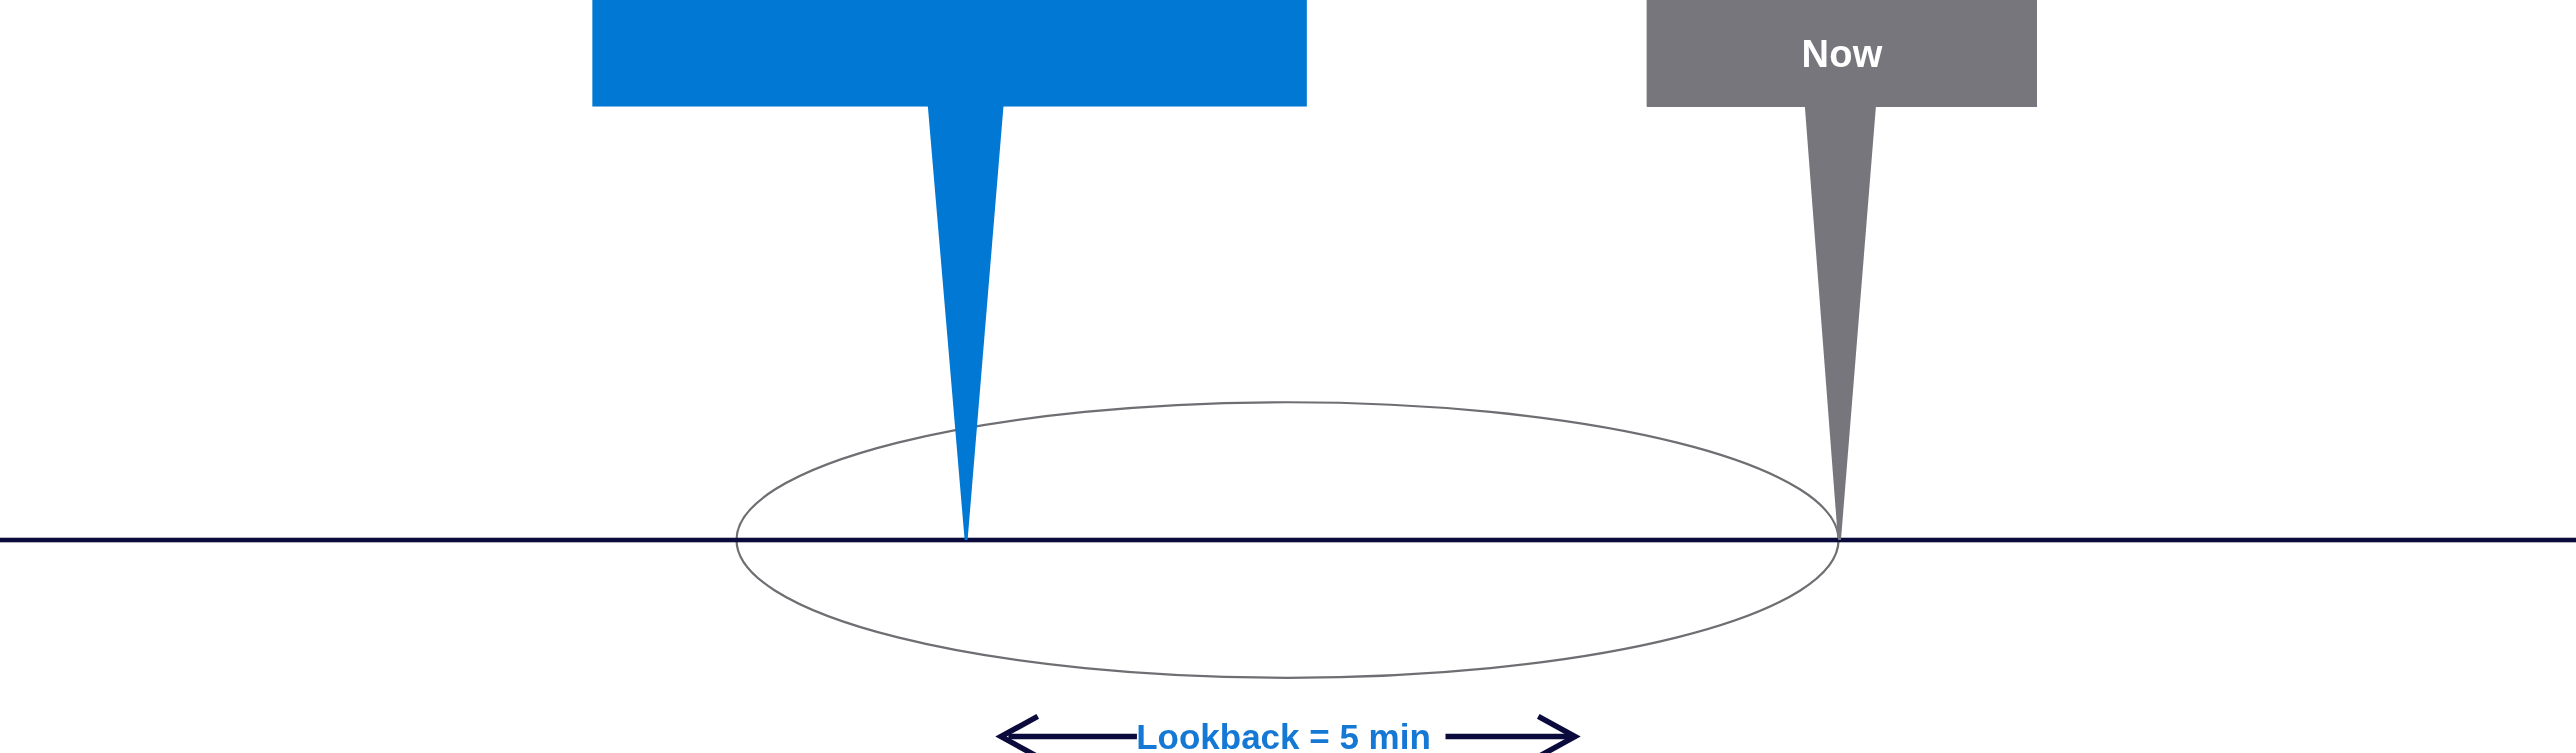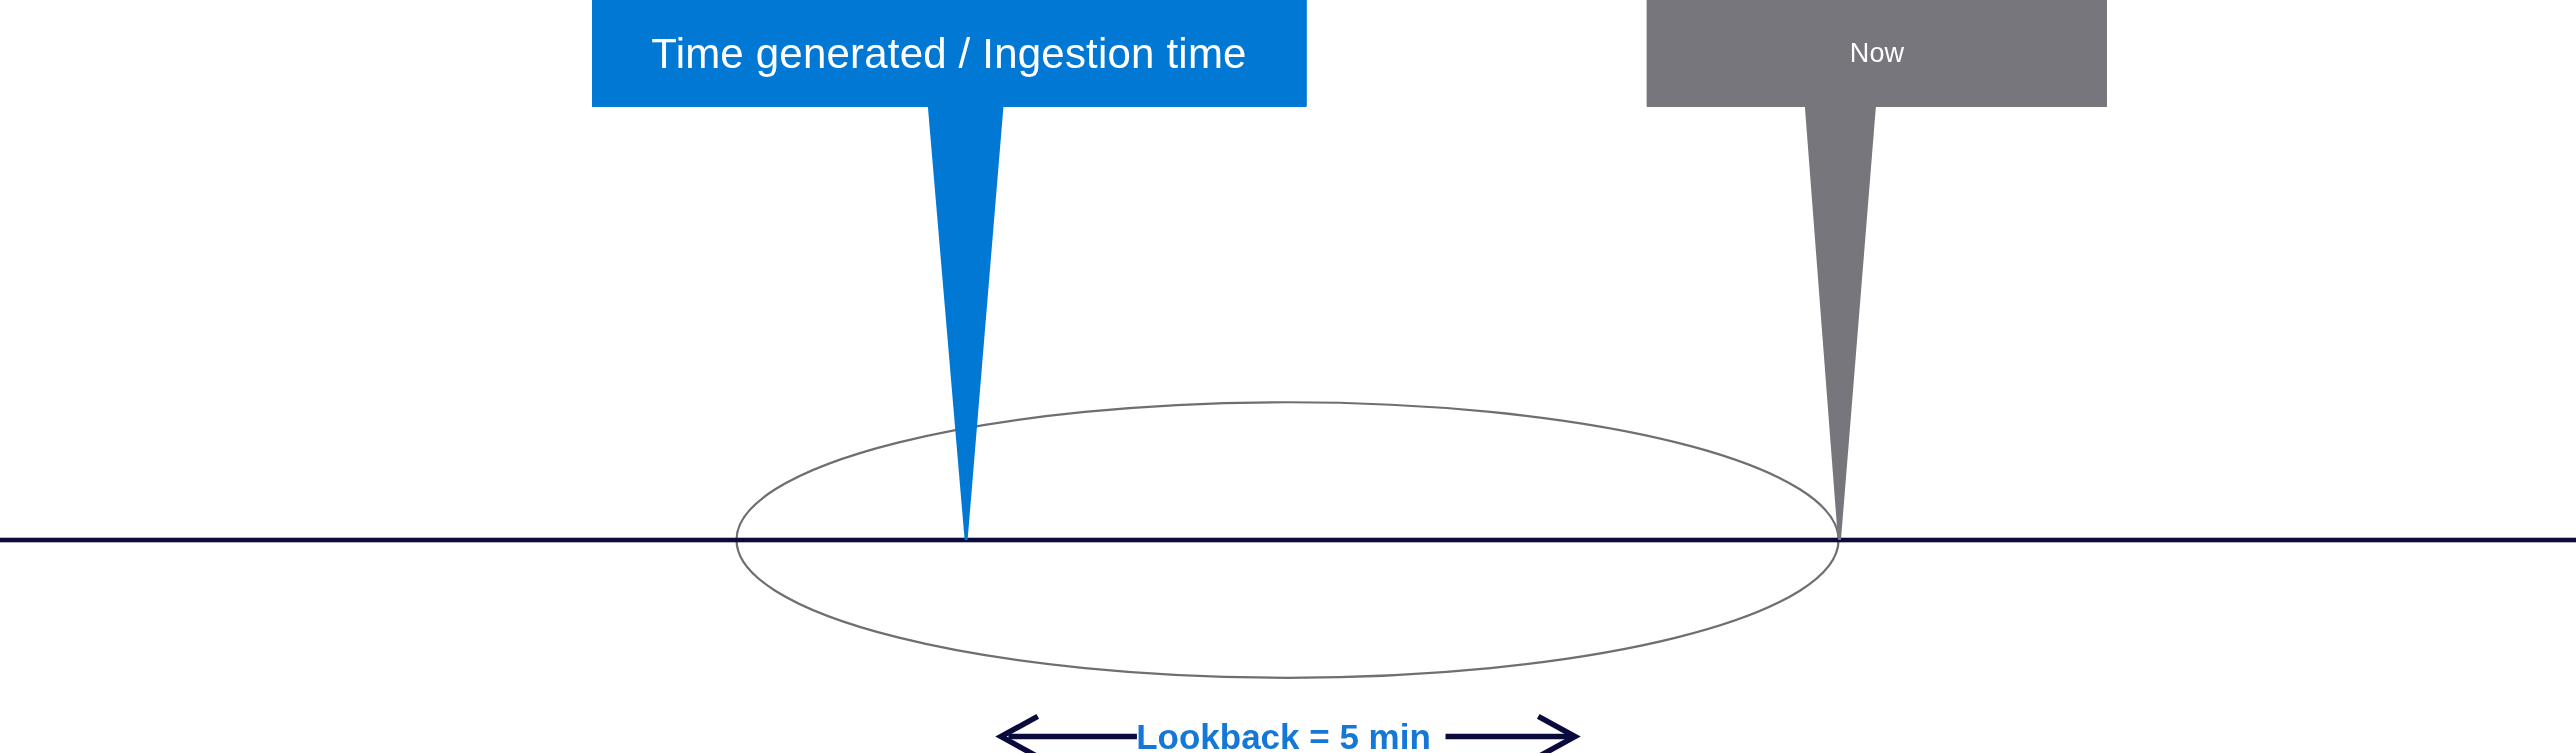--- a/index.html
+++ b/index.html
@@ -40,23 +40,24 @@
   #label-timegen {
     left: 592px;
     top: 0px;
     width: 714px;
     height: 107px;
     font-size: 42px;
   }
   #label-now {
     left: 1647px;
     top: 0px;
-    width: 460px;
+    width: 390px;
     height: 107px;
-    font-size: 27px;
+    font-size: 38px;
+    font-weight: bold;
   }
   #lookback-text {
     position: absolute;
     left: 1122px;
     top: 716px;
     width: 323px;
     height: 40px;
     display: flex;
     align-items: center;
     justify-content: center;
@@ -87,20 +88,19 @@
 
     <rect x="1793" y="0" width="425" height="116" fill="#76767c"></rect>
 
     <line x1="1098" y1="802" x2="1238" y2="802" stroke="#0a0a3c" stroke-width="6"></line>
     <polyline points="1130,780 1090,802 1130,824" fill="none" stroke="#0a0a3c" stroke-width="6" stroke-linecap="butt" stroke-linejoin="miter"></polyline>
 
     <line x1="1574" y1="802" x2="1709" y2="802" stroke="#0a0a3c" stroke-width="6"></line>
     <polyline points="1675,780 1715,802 1675,824" fill="none" stroke="#0a0a3c" stroke-width="6" stroke-linecap="butt" stroke-linejoin="miter"></polyline>
   </svg>
 
-  <div class="callout-label" id="label-timegen" style="background: rgb(0, 120, 212);">Time generated / Ingestion time</div>
 
   <div class="callout-label" id="label-now" style="background: rgb(118, 118, 124);">Now</div>
 
   <div id="lookback-text" style="color: rgb(20, 120, 212);">Lookback = 5 min</div>
 
 </div>
 
 
 </body></html>

